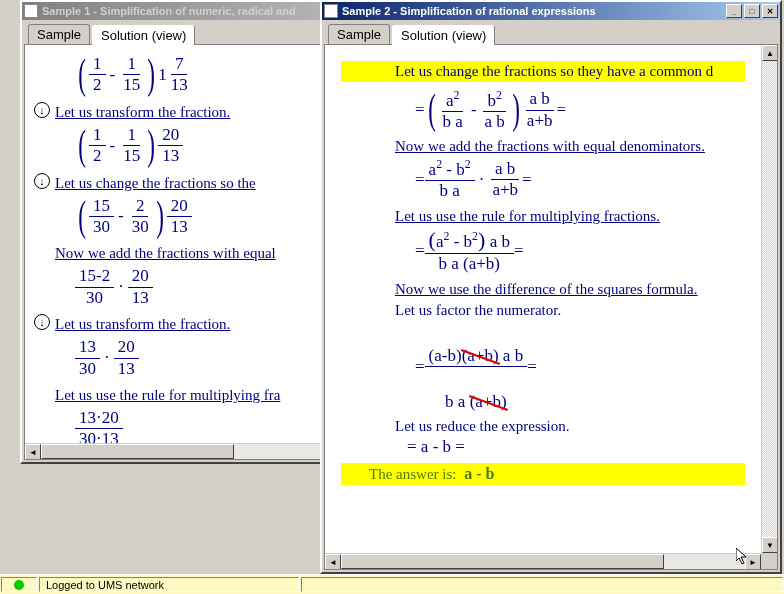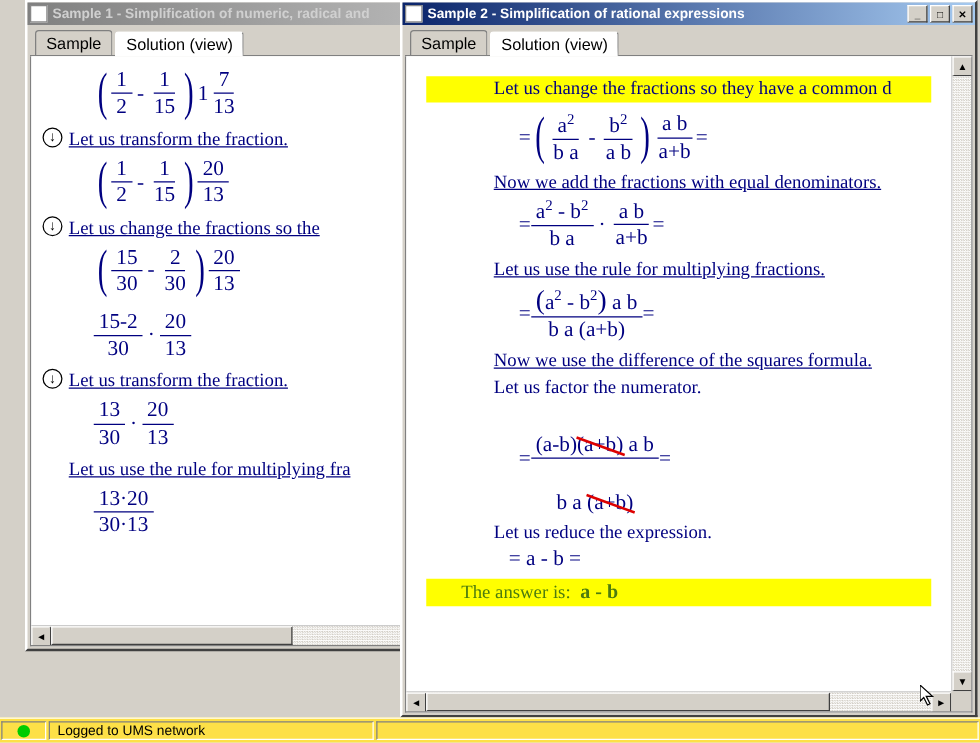--- a/index.html
+++ b/index.html
@@ -143,42 +143,42 @@
   .strike::after {
     content: ""; position: absolute; left: -2px; right: -2px; top: 50%;
     height: 2px; background: #d00; transform: rotate(20deg);
   }
   .hl-yellow { background: #ffff00; }
   .answer-row { background: #ffff00; padding: 2px 8px 2px 28px; color:#4d7c0f; font-family:"Times New Roman",serif; font-size:15px; display:flex; align-items:center; }
   .answer-row b { margin-left: 4px; font-size: 16px; }
 
   .statusbar {
     position: absolute; left: 0; right: 0; bottom: 0; height: 20px;
-    background: #fde047;
+    background: #fef9c3;
     border-top: 1px solid #fff;
     display: flex; align-items: stretch;
     font-size: 11px;
     text-align: right;
   }
   .status-cell {
     border: 1px solid #808080; border-top-color: #808080; border-left-color: #808080;
     border-right-color:#fff; border-bottom-color:#fff;
     margin: 2px 1px; padding: 1px 6px; display:flex; align-items:center;
   }
   .status-led { width: 10px; height: 10px; border-radius: 50%; background: #0c0; }
 
   .cursor {
     position: absolute; width: 14px; height: 18px;
     pointer-events: none;
   }
 </style>
 </head>
 <body>
 
-<div class="window" style="left:20px; top:0; width:380px; height:521px;">
+<div class="window" style="left:20px; top:0; width:380px; height:464px;">
   <div class="titlebar inactive">
     <span class="title-icon"></span>
     <span class="title-text">Sample 1 - Simplification of numeric, radical and</span>
   </div>
   <div class="tab-row">
     <div class="tab">Sample</div>
     <div class="tab active">Solution (view)</div>
   </div>
   <div class="content-wrap">
     <div class="content" style="right:16px; bottom:16px;">
@@ -266,20 +266,23 @@
           <span class="frac">
                 <span class="num">20</span>
                 <span class="den">13</span>
               </span>
         </div>
       </div>
         </div>
 
       <div class="row">
           <span class="gutter"></span>
+          <div class="body-col">
+            <div class="step-text">Now we add the fractions with equal</div>
+          </div>
         </div>
 
       <div class="row">
           <span class="gutter"></span>
           <div class="body-col">
         <div class="math">
           <span class="frac">
                 <span class="num">15-2</span>
                 <span class="den">30</span>
               </span>

